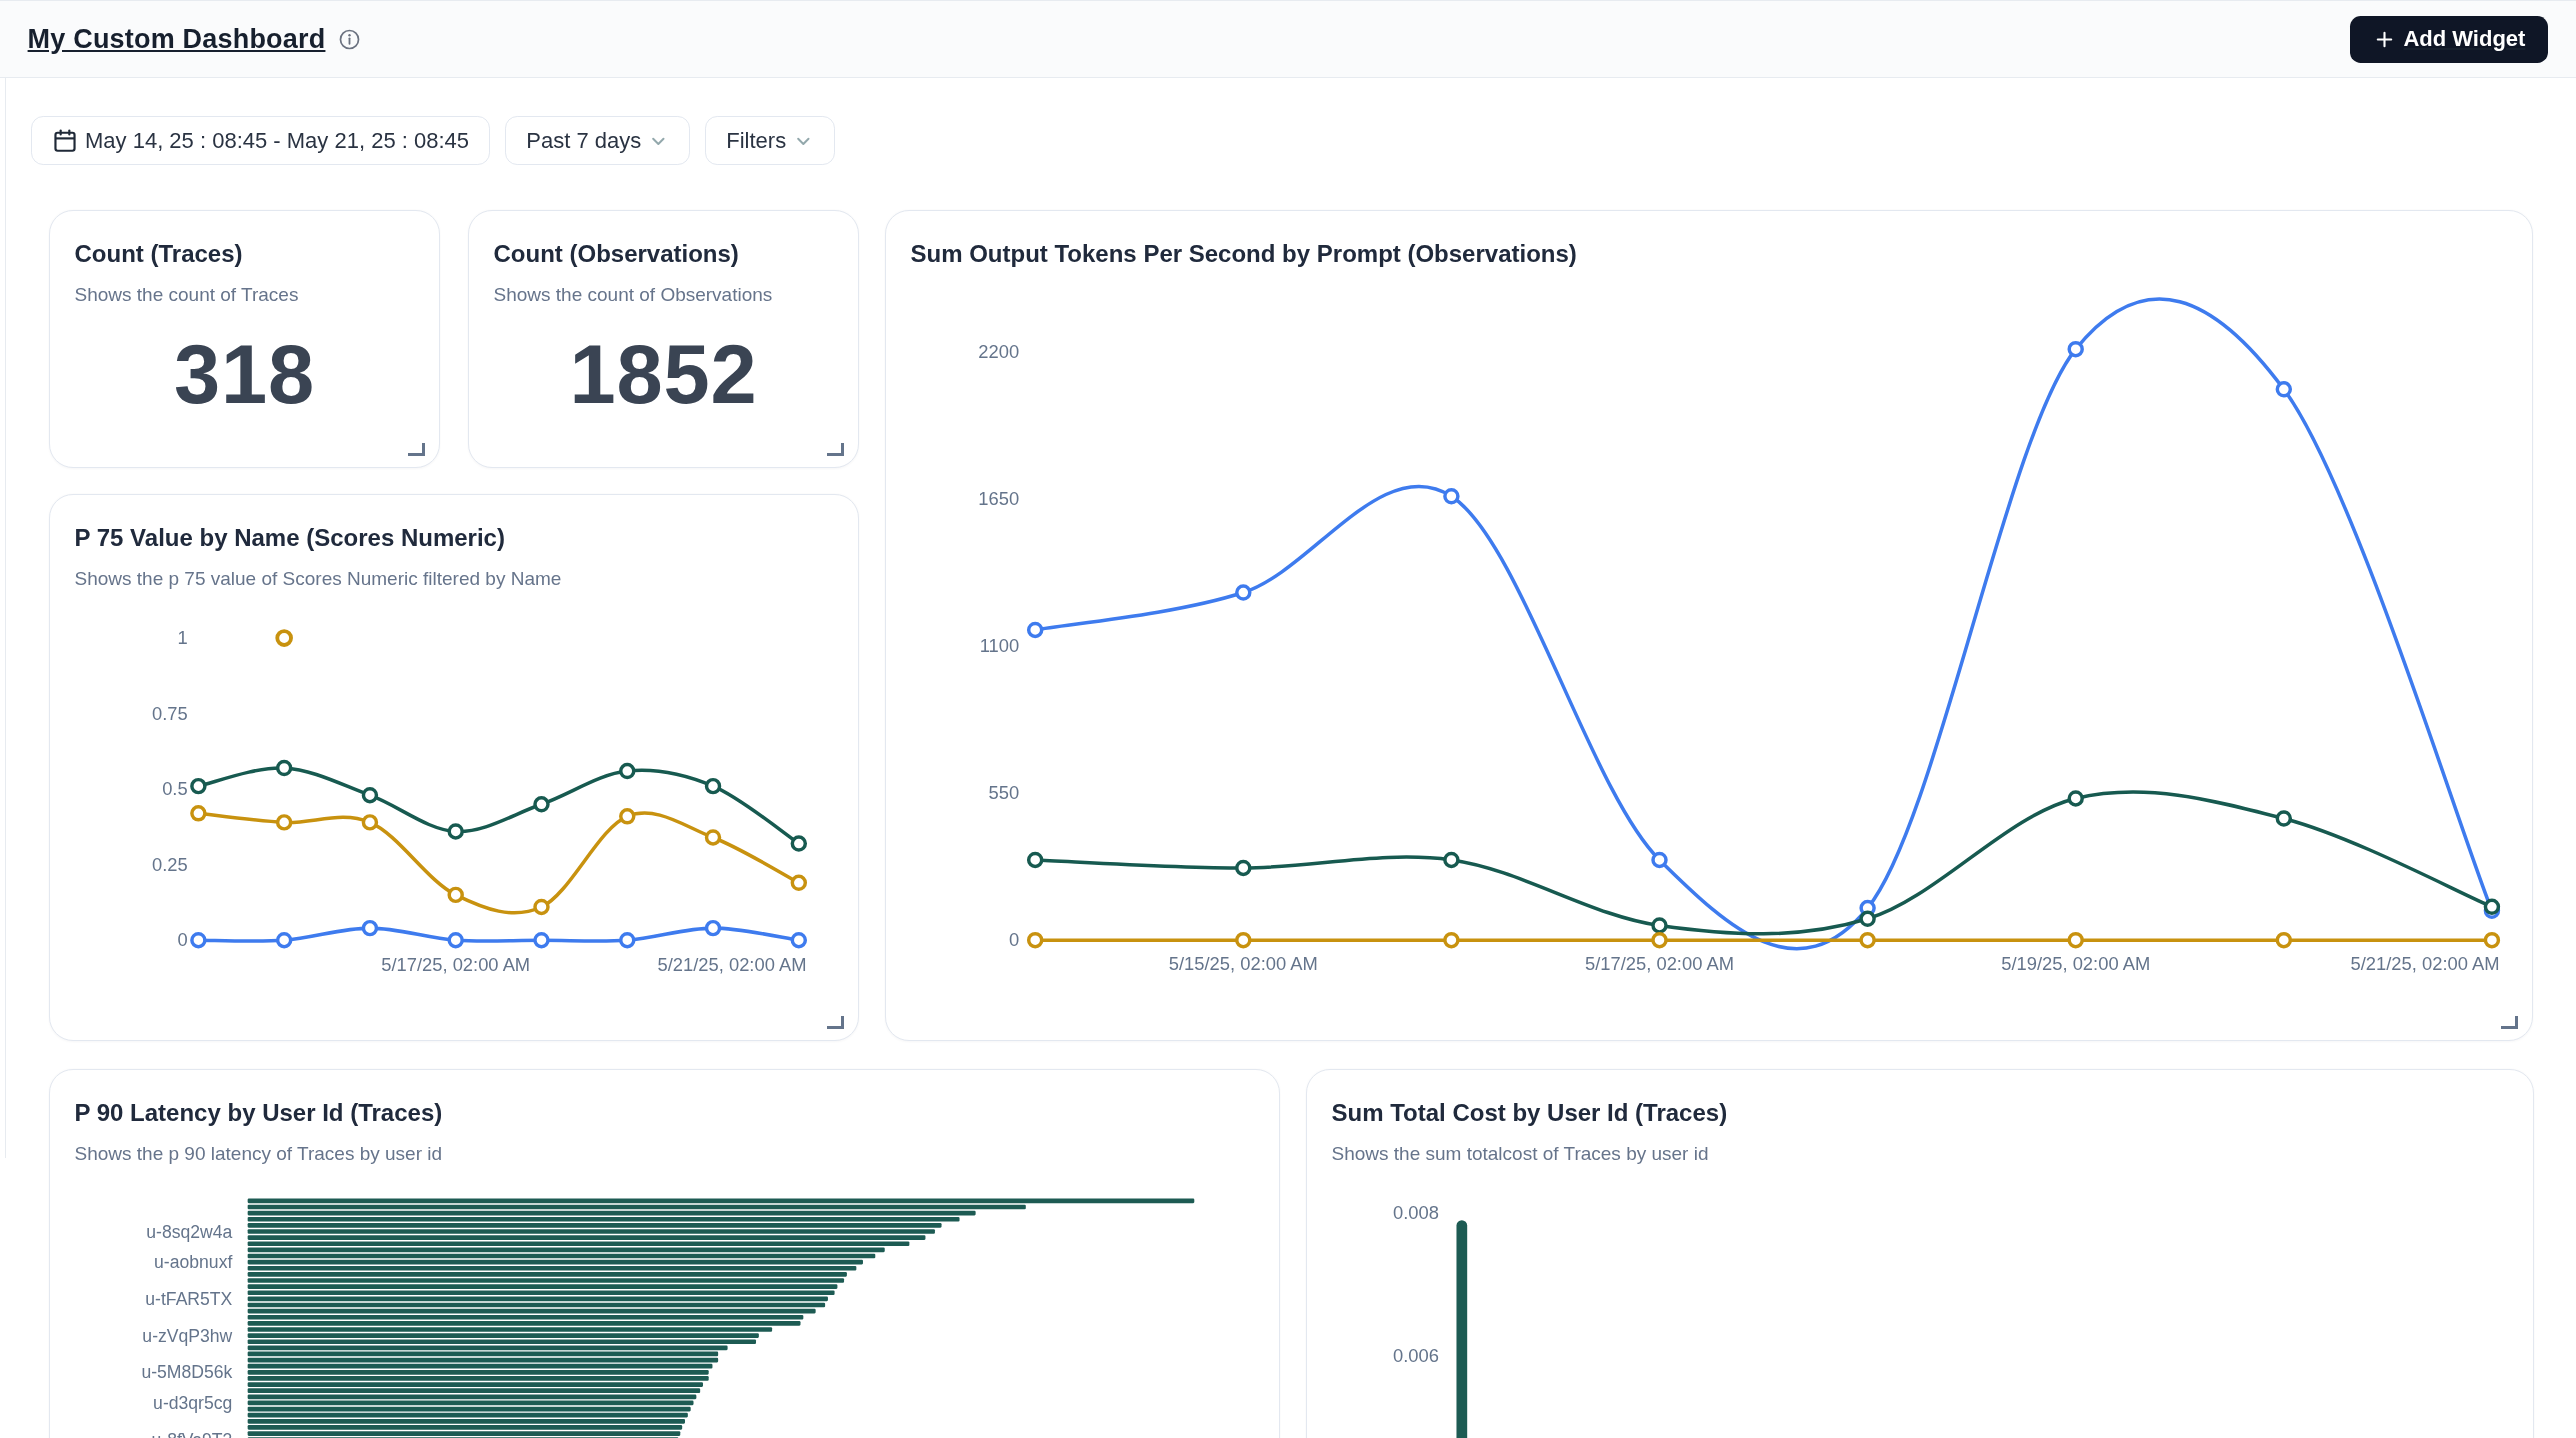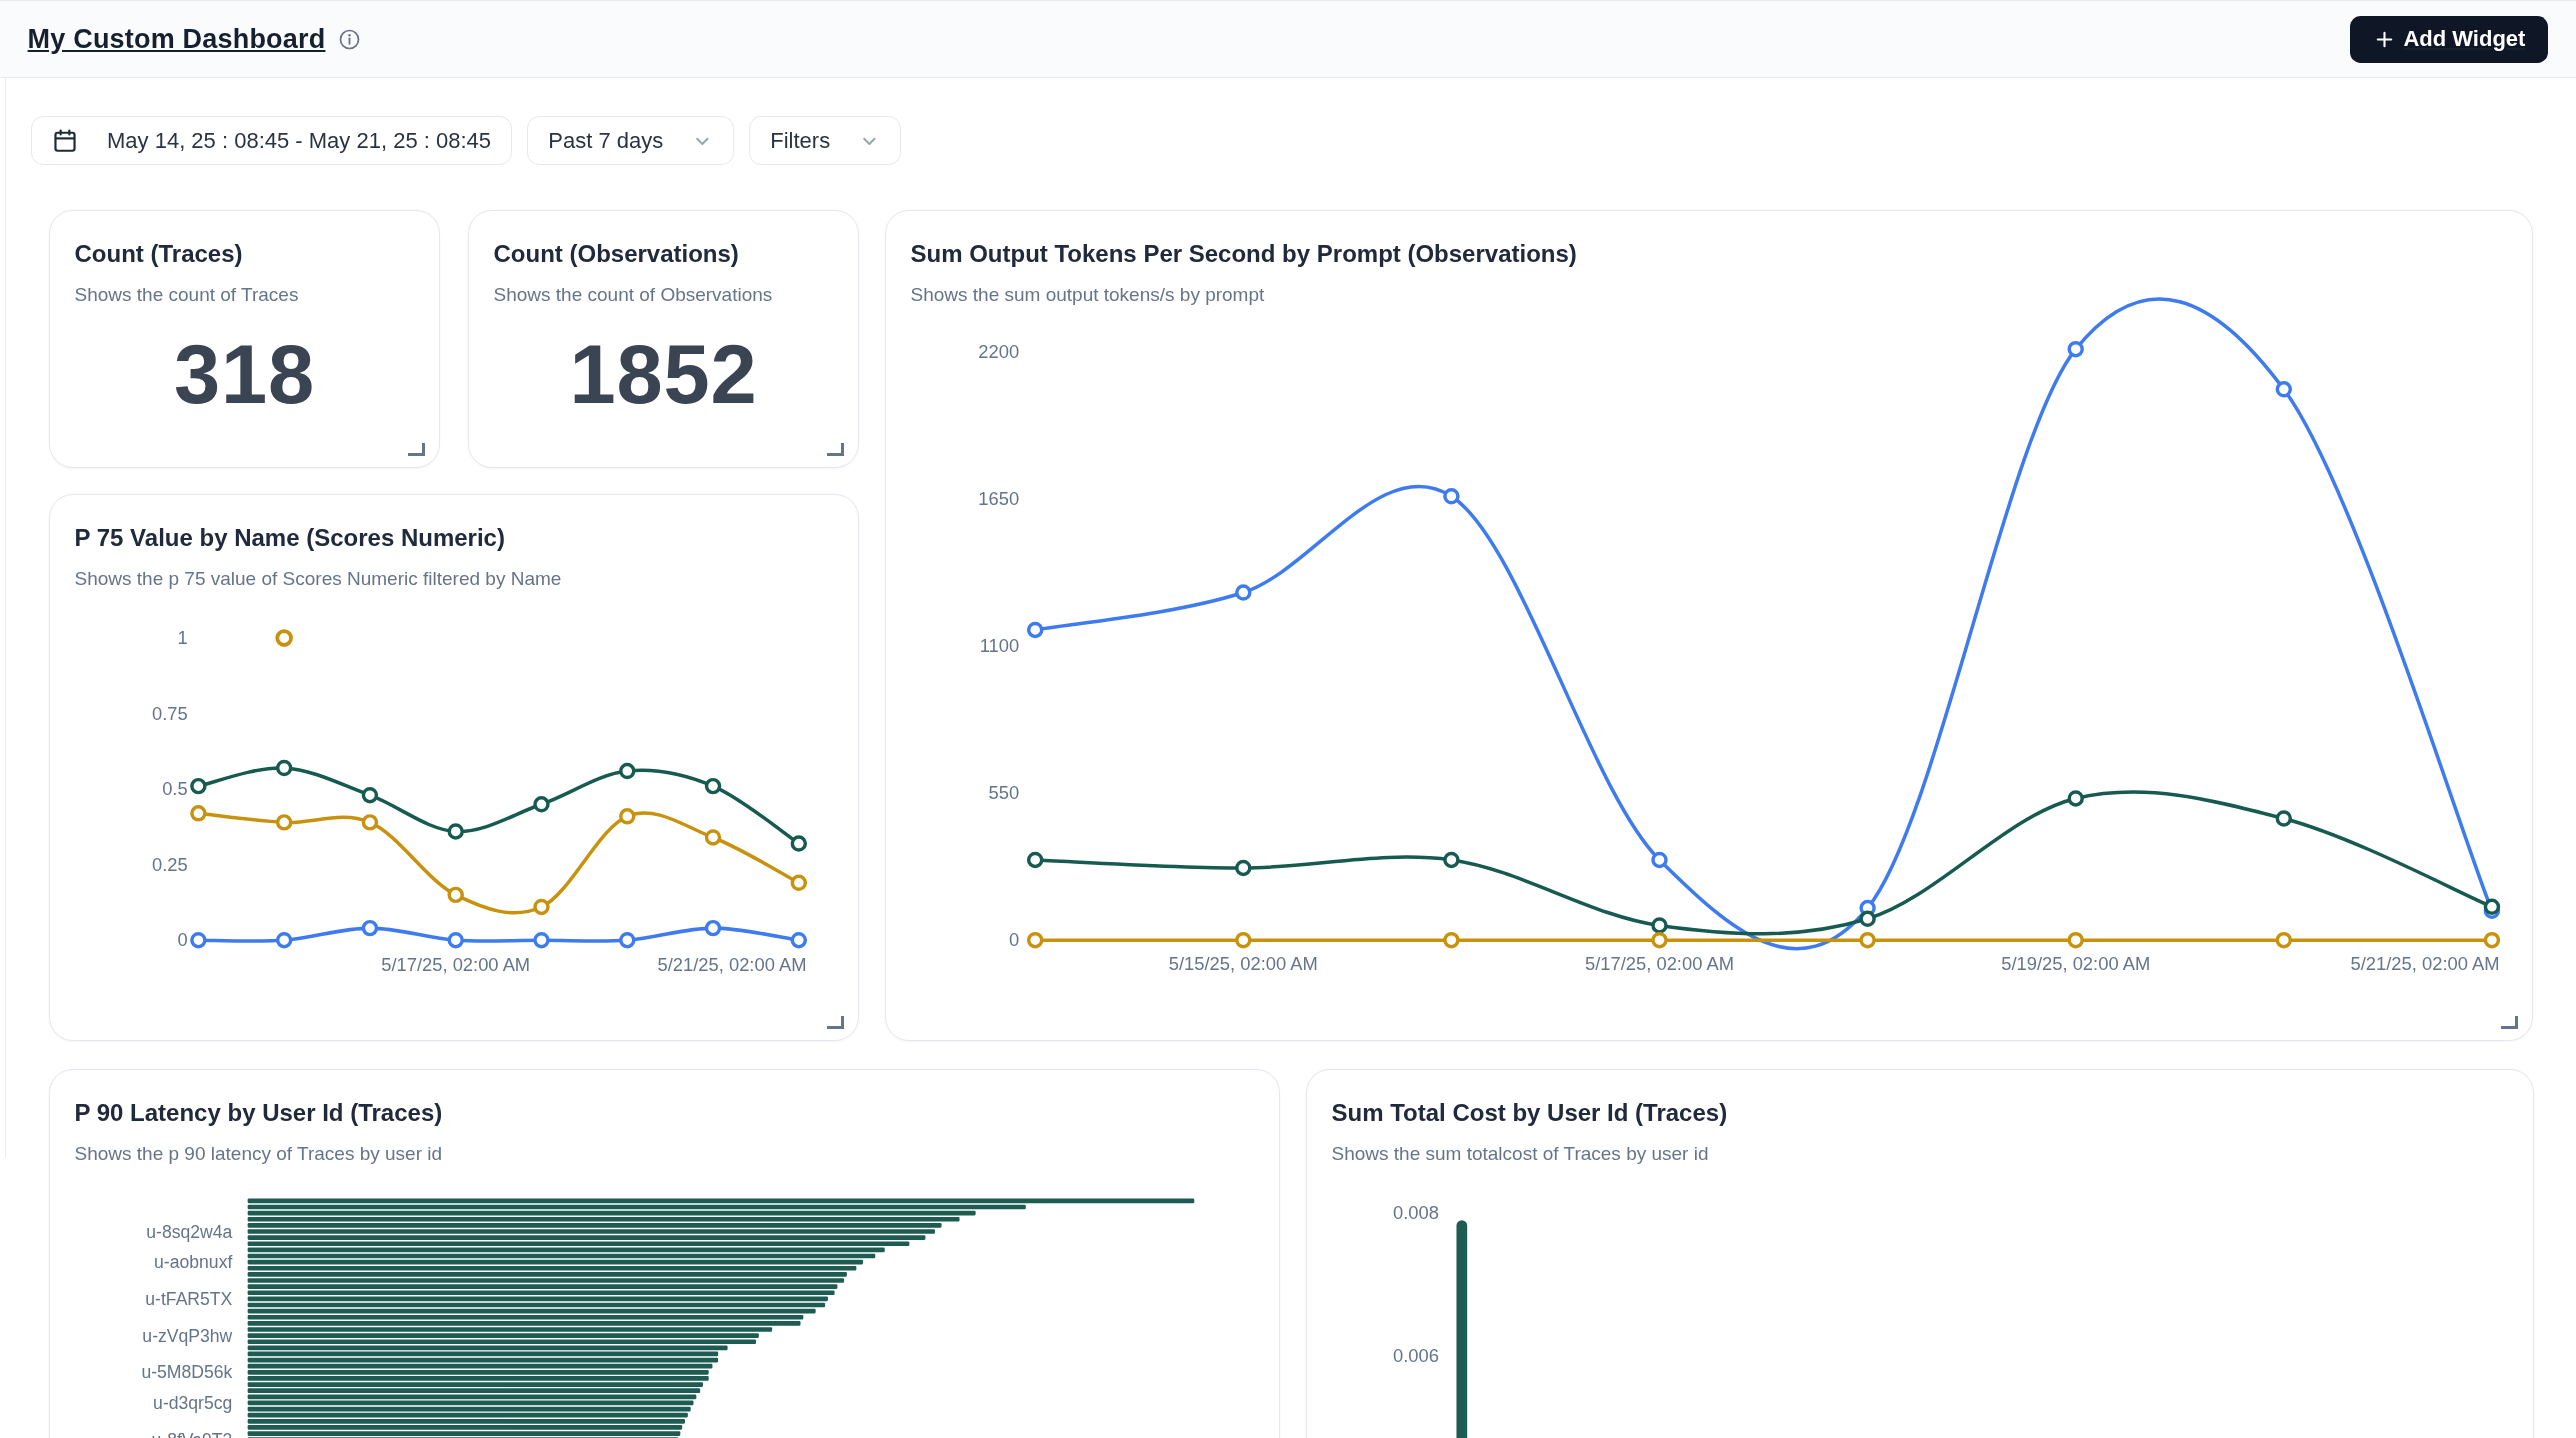--- a/index.html
+++ b/index.html
@@ -12,21 +12,21 @@
   .header { position: relative; height: 77px; background: #fafbfc; border-bottom: 1.5px solid #e7ebf0;
     display: flex; align-items: center; padding: 0 27.6px; }
   .header-title { font-size: 27px; font-weight: 700; color: #17202e; letter-spacing: 0.2px; }
   .info-icon { margin-left: 12.2px; display: inline-flex; }
   .add-widget-btn { margin-left: auto; display: inline-flex; align-items: center; gap: 7.7px;
     background: #0f1626; color: #ffffff; border: none; border-radius: 10.7px; height: 47px;
     padding: 15px 23px; font-size: 22px; font-weight: 600; cursor: pointer; font-family: inherit; }
 
   
   .filterbar { position: absolute; top: 115px; left: 31px; display: flex; gap: 15.3px; }
-  .filter-btn { display: inline-flex; align-items: center; gap: 29px; background: #ffffff;
+  .filter-btn { display: inline-flex; align-items: center; gap: 7px; background: #ffffff;
     border: 1.5px solid #e3e8f0; border-radius: 12.2px; height: 49px; padding: 0 20px;
     font-size: 22px; font-weight: 500; color: #2a3342; cursor: pointer; font-family: inherit; }
   .chev { display: inline-flex; margin-top: 1.5px; }
 
   
   .card { position: absolute; background: #fff; border: 1.5px solid #e3e8f0; border-radius: 24px;
     box-shadow: 0 0.8px 2.3px rgba(15,23,42,.04); overflow: hidden; }
   .card-title { position: absolute; left: 24.5px; top: 29px; right: 24.5px; font-size: 24px;
     font-weight: 600; color: #202a3c; white-space: nowrap; overflow: hidden; }
   .card-subtitle { position: absolute; left: 24.5px; top: 73px; right: 24.5px; font-size: 19px;
@@ -106,21 +106,20 @@
 
   <div class="card" style="left:468px; top:209px; width:391px; height:258px;">
     <div class="card-title">Count (Observations)</div>
     <div class="card-subtitle">Shows the count of Observations</div>
     <div class="big-number">1852</div>
     <div class="resize-handle"></div>
   </div>
 
   <div class="card" style="left:885px; top:209px; width:1648px; height:831px;">
     <div class="card-title">Sum Output Tokens Per Second by Prompt (Observations)</div>
-    <div class="card-subtitle">Shows the sum output tokens/s by prompt</div>
     <svg id="tokens-svg" class="chart-svg" width="1648" height="831" viewBox="0 0 2154 1086">
         <text x="174" y="961" text-anchor="end" class="tick">0</text>
         <text x="174" y="768.75" text-anchor="end" class="tick">550</text>
         <text x="174" y="576.5" text-anchor="end" class="tick">1100</text>
         <text x="174" y="384.25" text-anchor="end" class="tick">1650</text>
         <text x="174" y="192" text-anchor="end" class="tick">2200</text>
         <text x="467" y="992" text-anchor="middle" class="xlab">5/15/25, 02:00 AM</text>
         <text x="1011" y="992" text-anchor="middle" class="xlab">5/17/25, 02:00 AM</text>
         <text x="1555" y="992" text-anchor="middle" class="xlab">5/19/25, 02:00 AM</text>
         <text x="2109" y="992" text-anchor="end" class="xlab">5/21/25, 02:00 AM</text>

